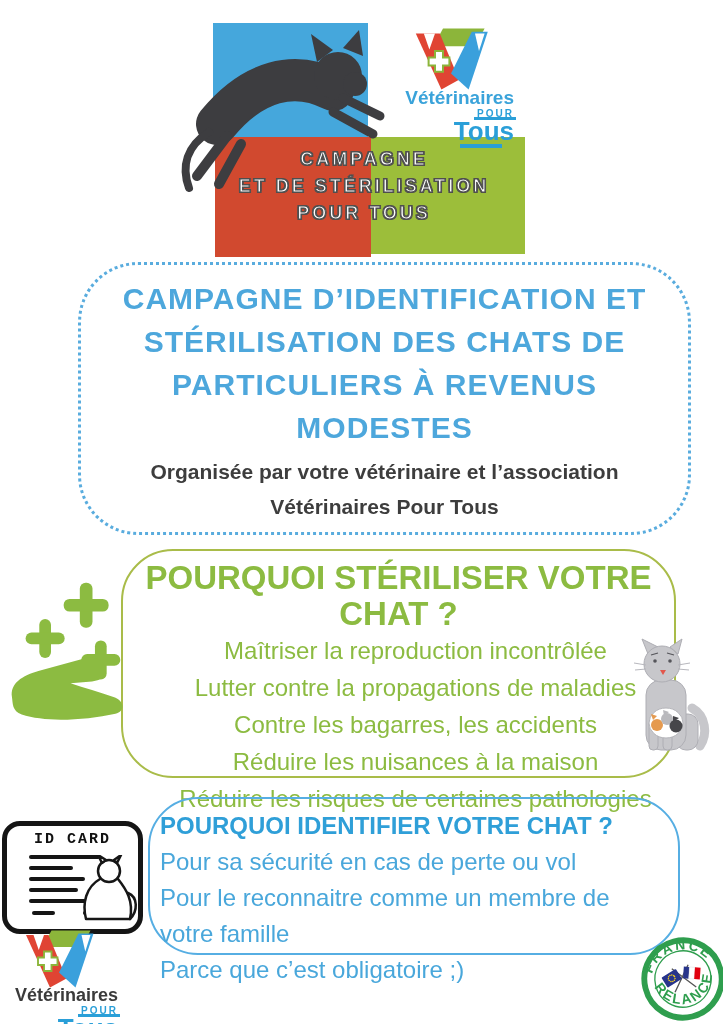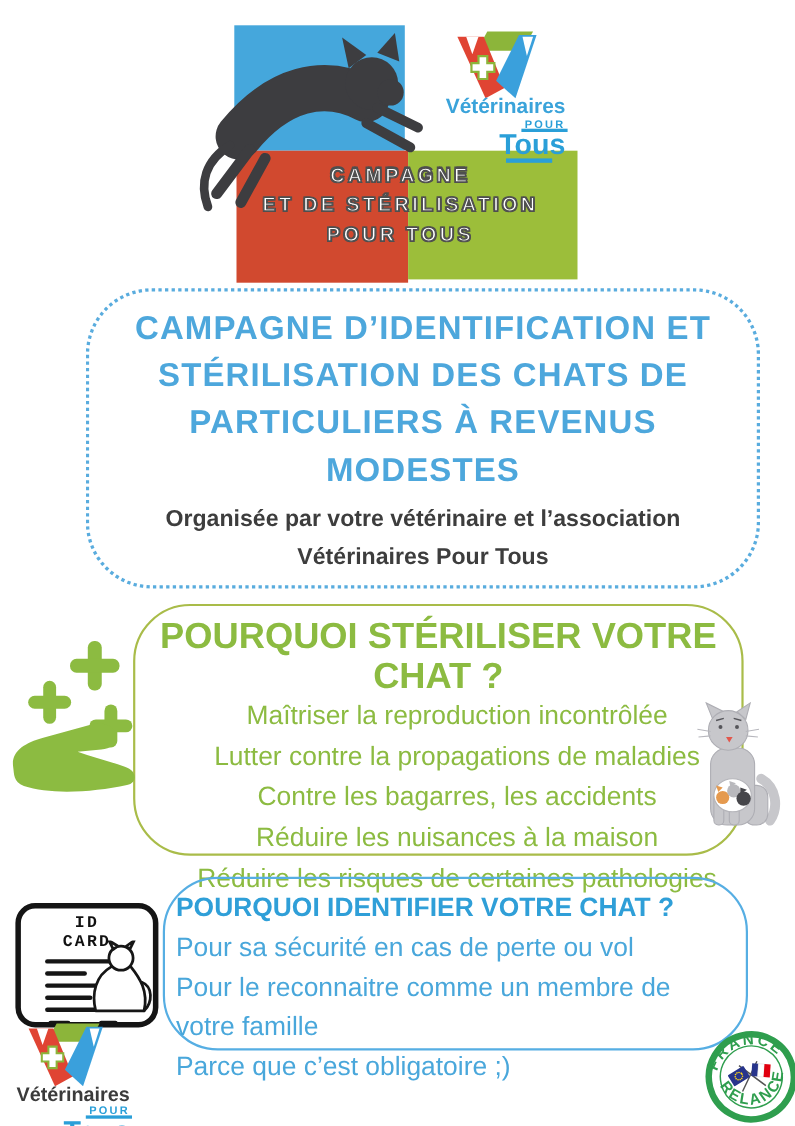--- a/index.html
+++ b/index.html
@@ -46,21 +46,21 @@
   .hand-icon{position:absolute;left:6px;top:574px;width:132px;height:166px;}
   .mother-cat{position:absolute;left:620px;top:638px;width:92px;height:120px;}
 
   
   .identify-box{position:absolute;left:148px;top:797px;width:532px;height:158px;box-sizing:border-box;
     border:2px solid #56aee3;border-radius:50px;text-align:left;padding:9px 10px 0 10px;}
   .identify-heading{color:#2f9fd8;font-weight:bold;font-size:24px;line-height:36px;}
   .blue-line{color:#49a7db;font-size:24px;line-height:36px;}
 
   
-  .id-card{position:absolute;left:14px;top:821px;width:130px;height:113px;box-sizing:border-box;
+  .id-card{position:absolute;left:2px;top:821px;width:141px;height:113px;box-sizing:border-box;
     background:#fff;border:5px solid #151515;border-radius:18px;padding:5px 22px;}
   .id-card-title{font-family:"Liberation Mono",monospace;font-weight:bold;font-size:15px;
     letter-spacing:2px;color:#111;text-align:center;}
   .id-line{height:4px;background:#151515;border-radius:2px;margin:7px 0;}
   .w1{width:82%;} .w2{width:50%;} .w3{width:64%;} .w4{width:56%;} .w5{width:88%;}
   .id-dashes{display:flex;gap:16px;margin-top:8px;}
   .id-dash{height:4px;background:#151515;border-radius:2px;}
   .d1{width:26%;margin-left:4%;} .d2{width:22%;margin-left:14%;}
   .id-card-cat{position:absolute;right:-2px;bottom:-2px;width:64px;height:76px;}
 

